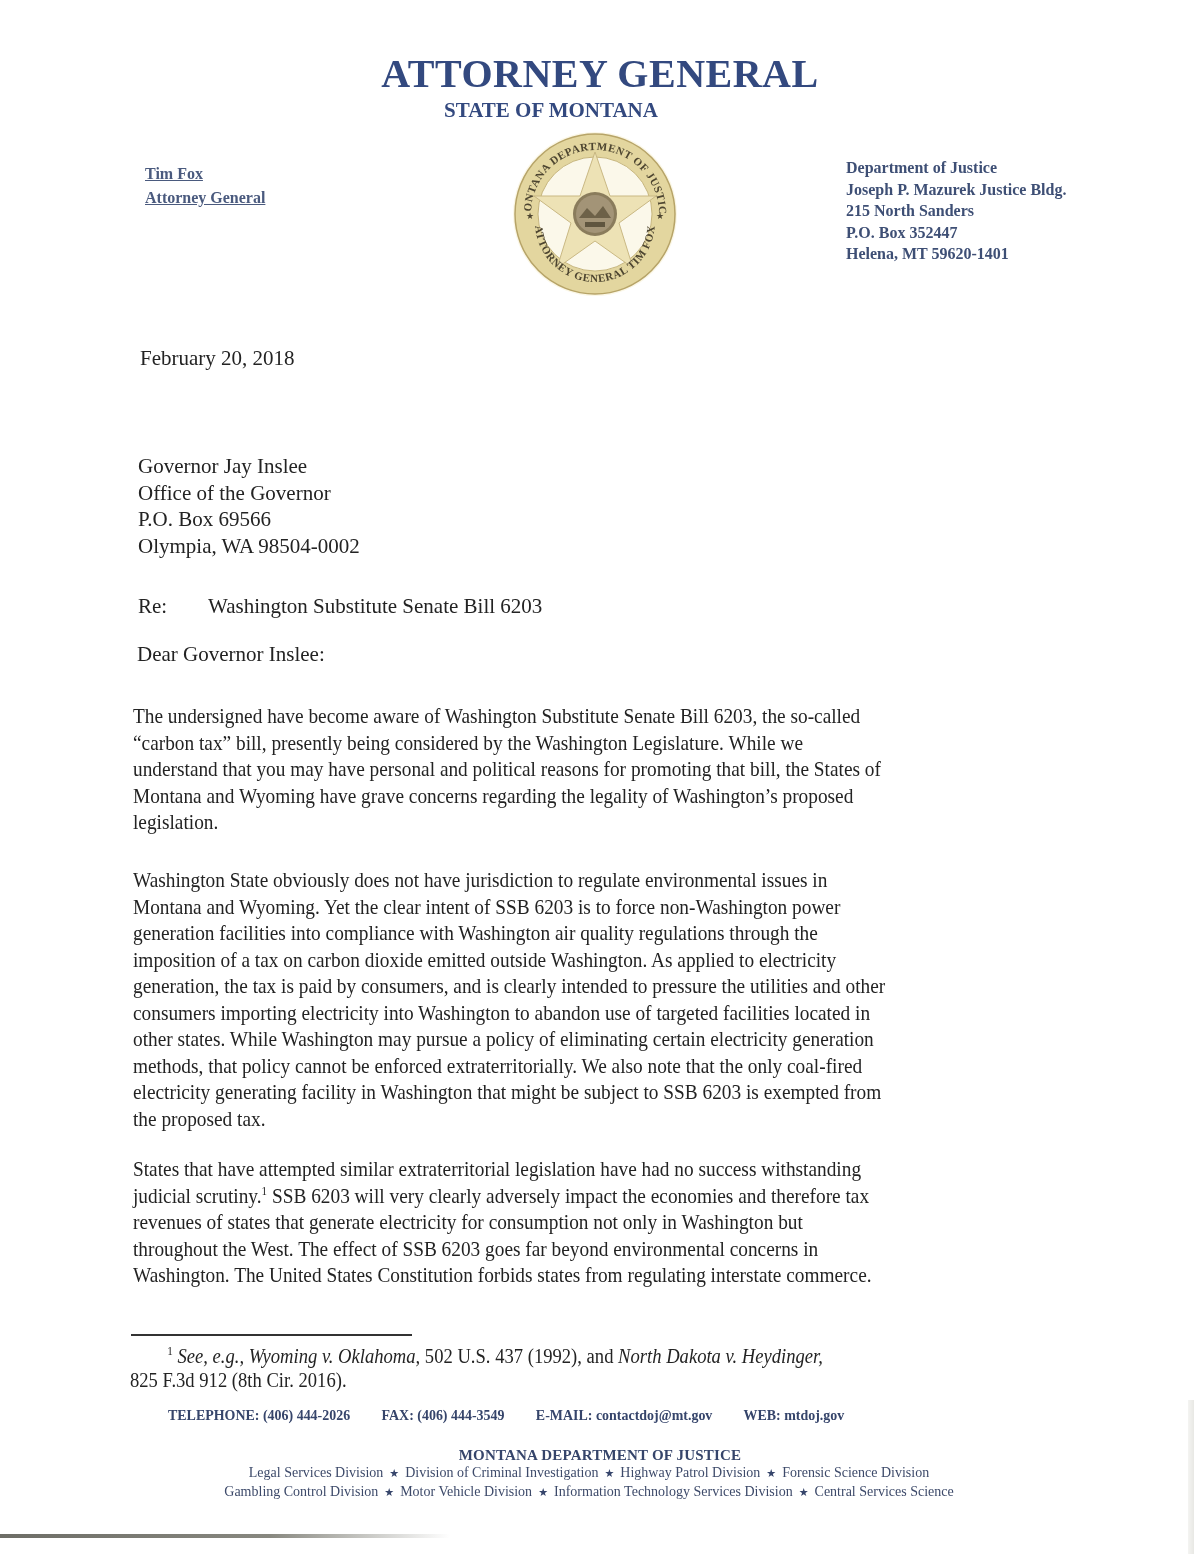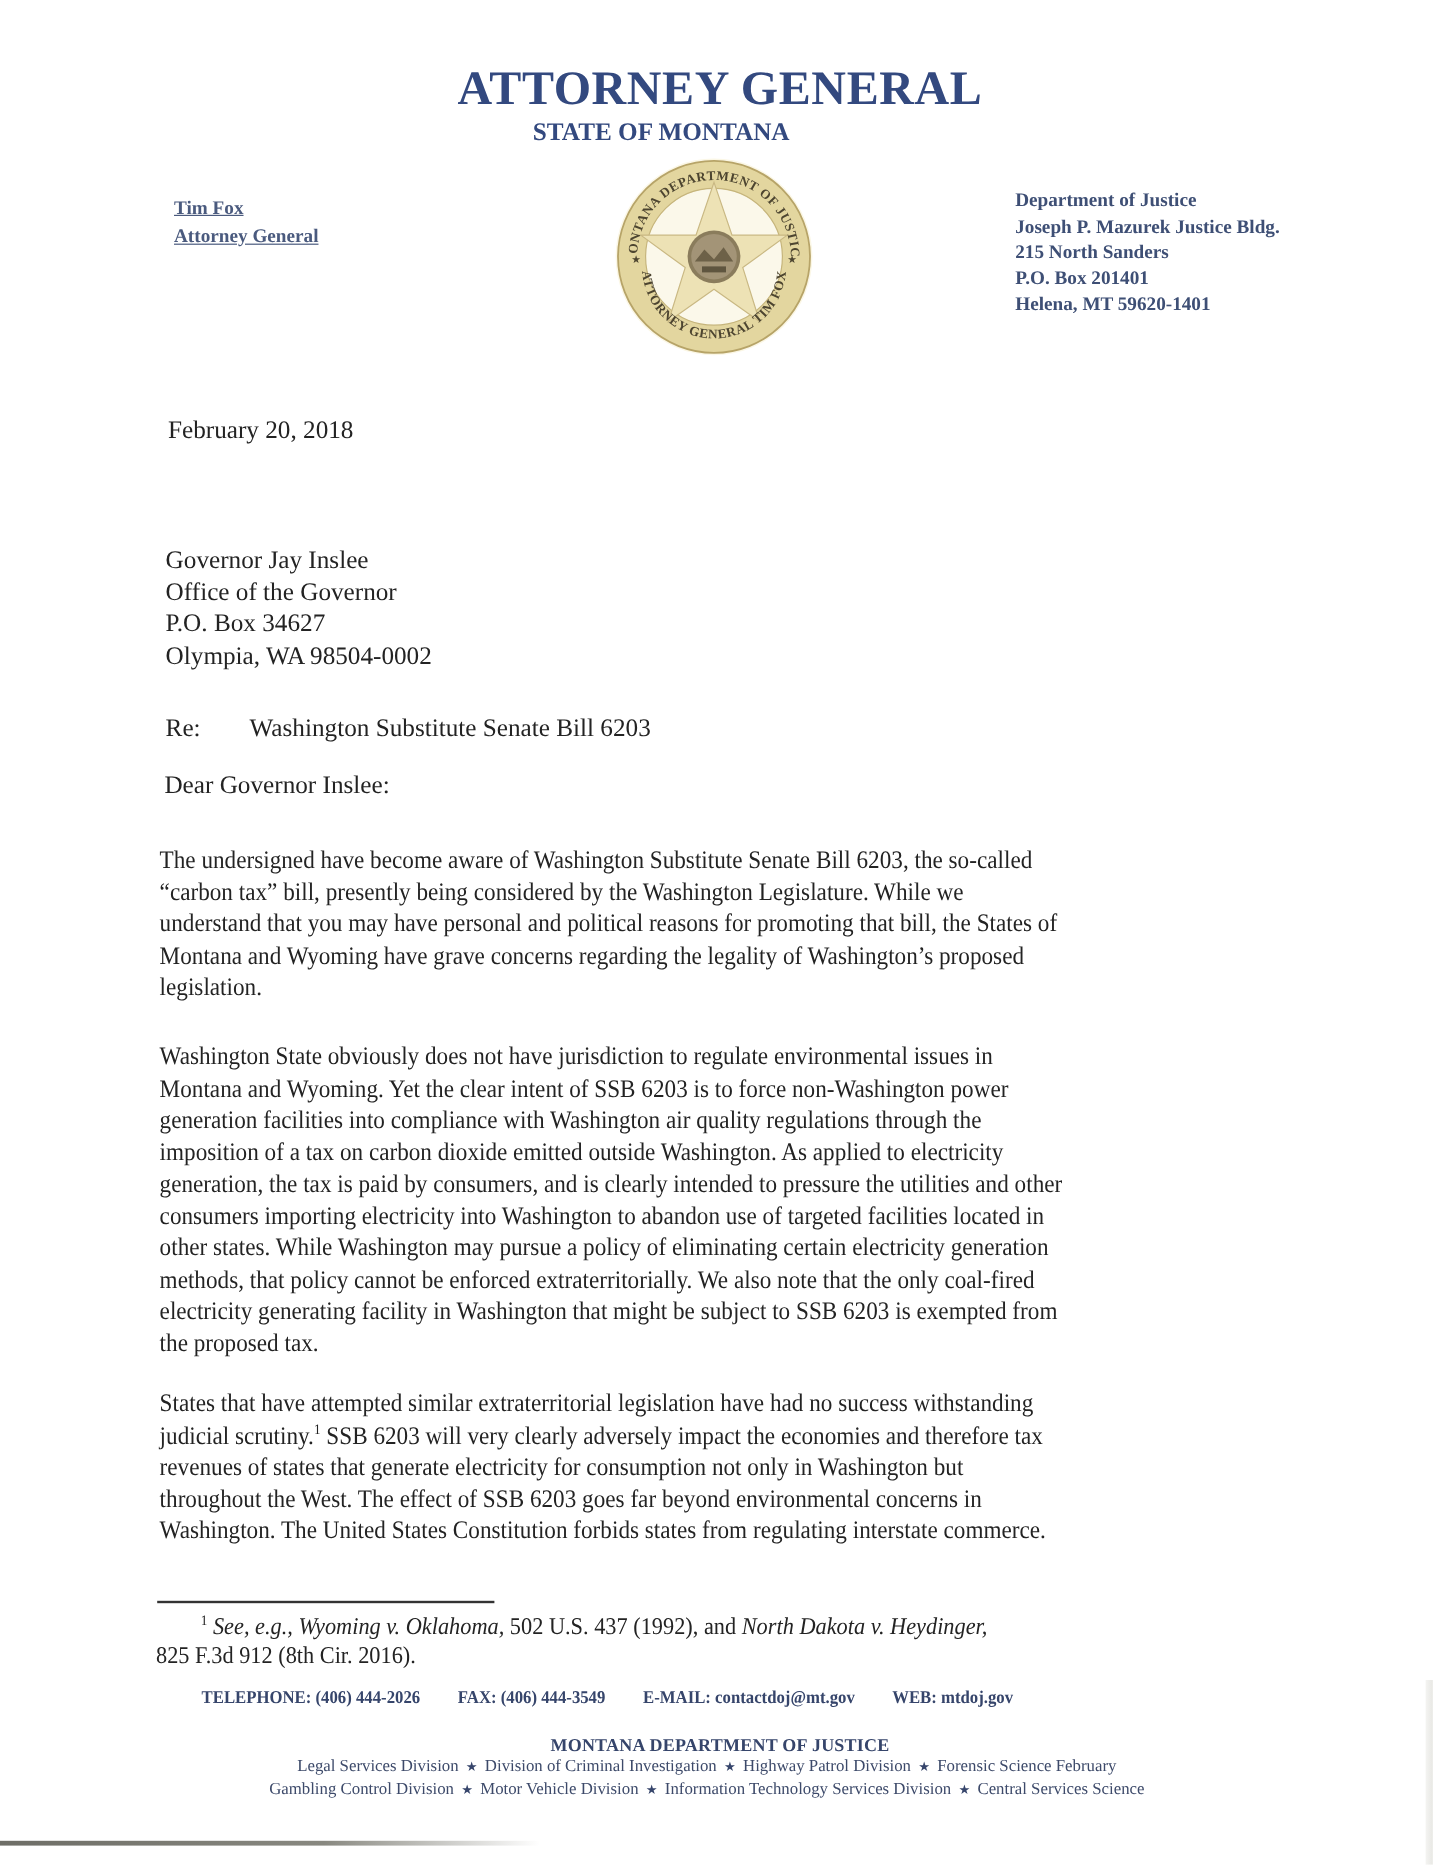--- a/index.html
+++ b/index.html
@@ -122,30 +122,30 @@
     </text>
     <text x="17" y="89" font-size="9" fill="#4d4530">★</text>
     <text x="147" y="89" font-size="9" fill="#4d4530">★</text>
   </svg>
 </div>
 
 <div class="abs lh-right">
   <div>Department of Justice</div>
   <div>Joseph P. Mazurek Justice Bldg.</div>
   <div>215 North Sanders</div>
-  <div>P.O. Box 201401</div>
+  <div>P.O. Box 352447</div>
   <div>Helena, MT  59620-1401</div>
 </div>
 
 <div class="abs txt date">February 20, 2018</div>
 
 <div class="abs txt addr">
   <div>Governor Jay Inslee</div>
   <div>Office of the Governor</div>
-  <div>P.O. Box 34627</div>
+  <div>P.O. Box 69566</div>
   <div>Olympia, WA  98504-0002</div>
 </div>
 
 <div class="abs txt re">
   <span class="re-label">Re:</span><span>Washington Substitute Senate Bill 6203</span>
 </div>
 
 <div class="abs txt salute">Dear Governor Inslee:</div>
 
 <div class="abs txt para p1">
@@ -186,20 +186,20 @@
 <div class="abs contact">
   <span>TELEPHONE: (406) 444-2026</span>
   <span>FAX: (406) 444-3549</span>
   <span>E-MAIL: contactdoj@mt.gov</span>
   <span>WEB: mtdoj.gov</span>
 </div>
 
 <div class="abs dept-name">MONTANA DEPARTMENT OF JUSTICE</div>
 
 <div class="abs div-line div-line1">
-  <span>Legal Services Division</span><span class="star">★</span><span>Division of Criminal Investigation</span><span class="star">★</span><span>Highway Patrol Division</span><span class="star">★</span><span>Forensic Science February</span>
+  <span>Legal Services Division</span><span class="star">★</span><span>Division of Criminal Investigation</span><span class="star">★</span><span>Highway Patrol Division</span><span class="star">★</span><span>Forensic Science Division</span>
 </div>
 <div class="abs div-line div-line2">
   <span>Gambling Control Division</span><span class="star">★</span><span>Motor Vehicle Division</span><span class="star">★</span><span>Information Technology Services Division</span><span class="star">★</span><span>Central Services Science</span>
 </div>
 
 <div class="abs bottom-shadow"></div>
 <div class="abs right-edge"></div>
 
 </body></html>

